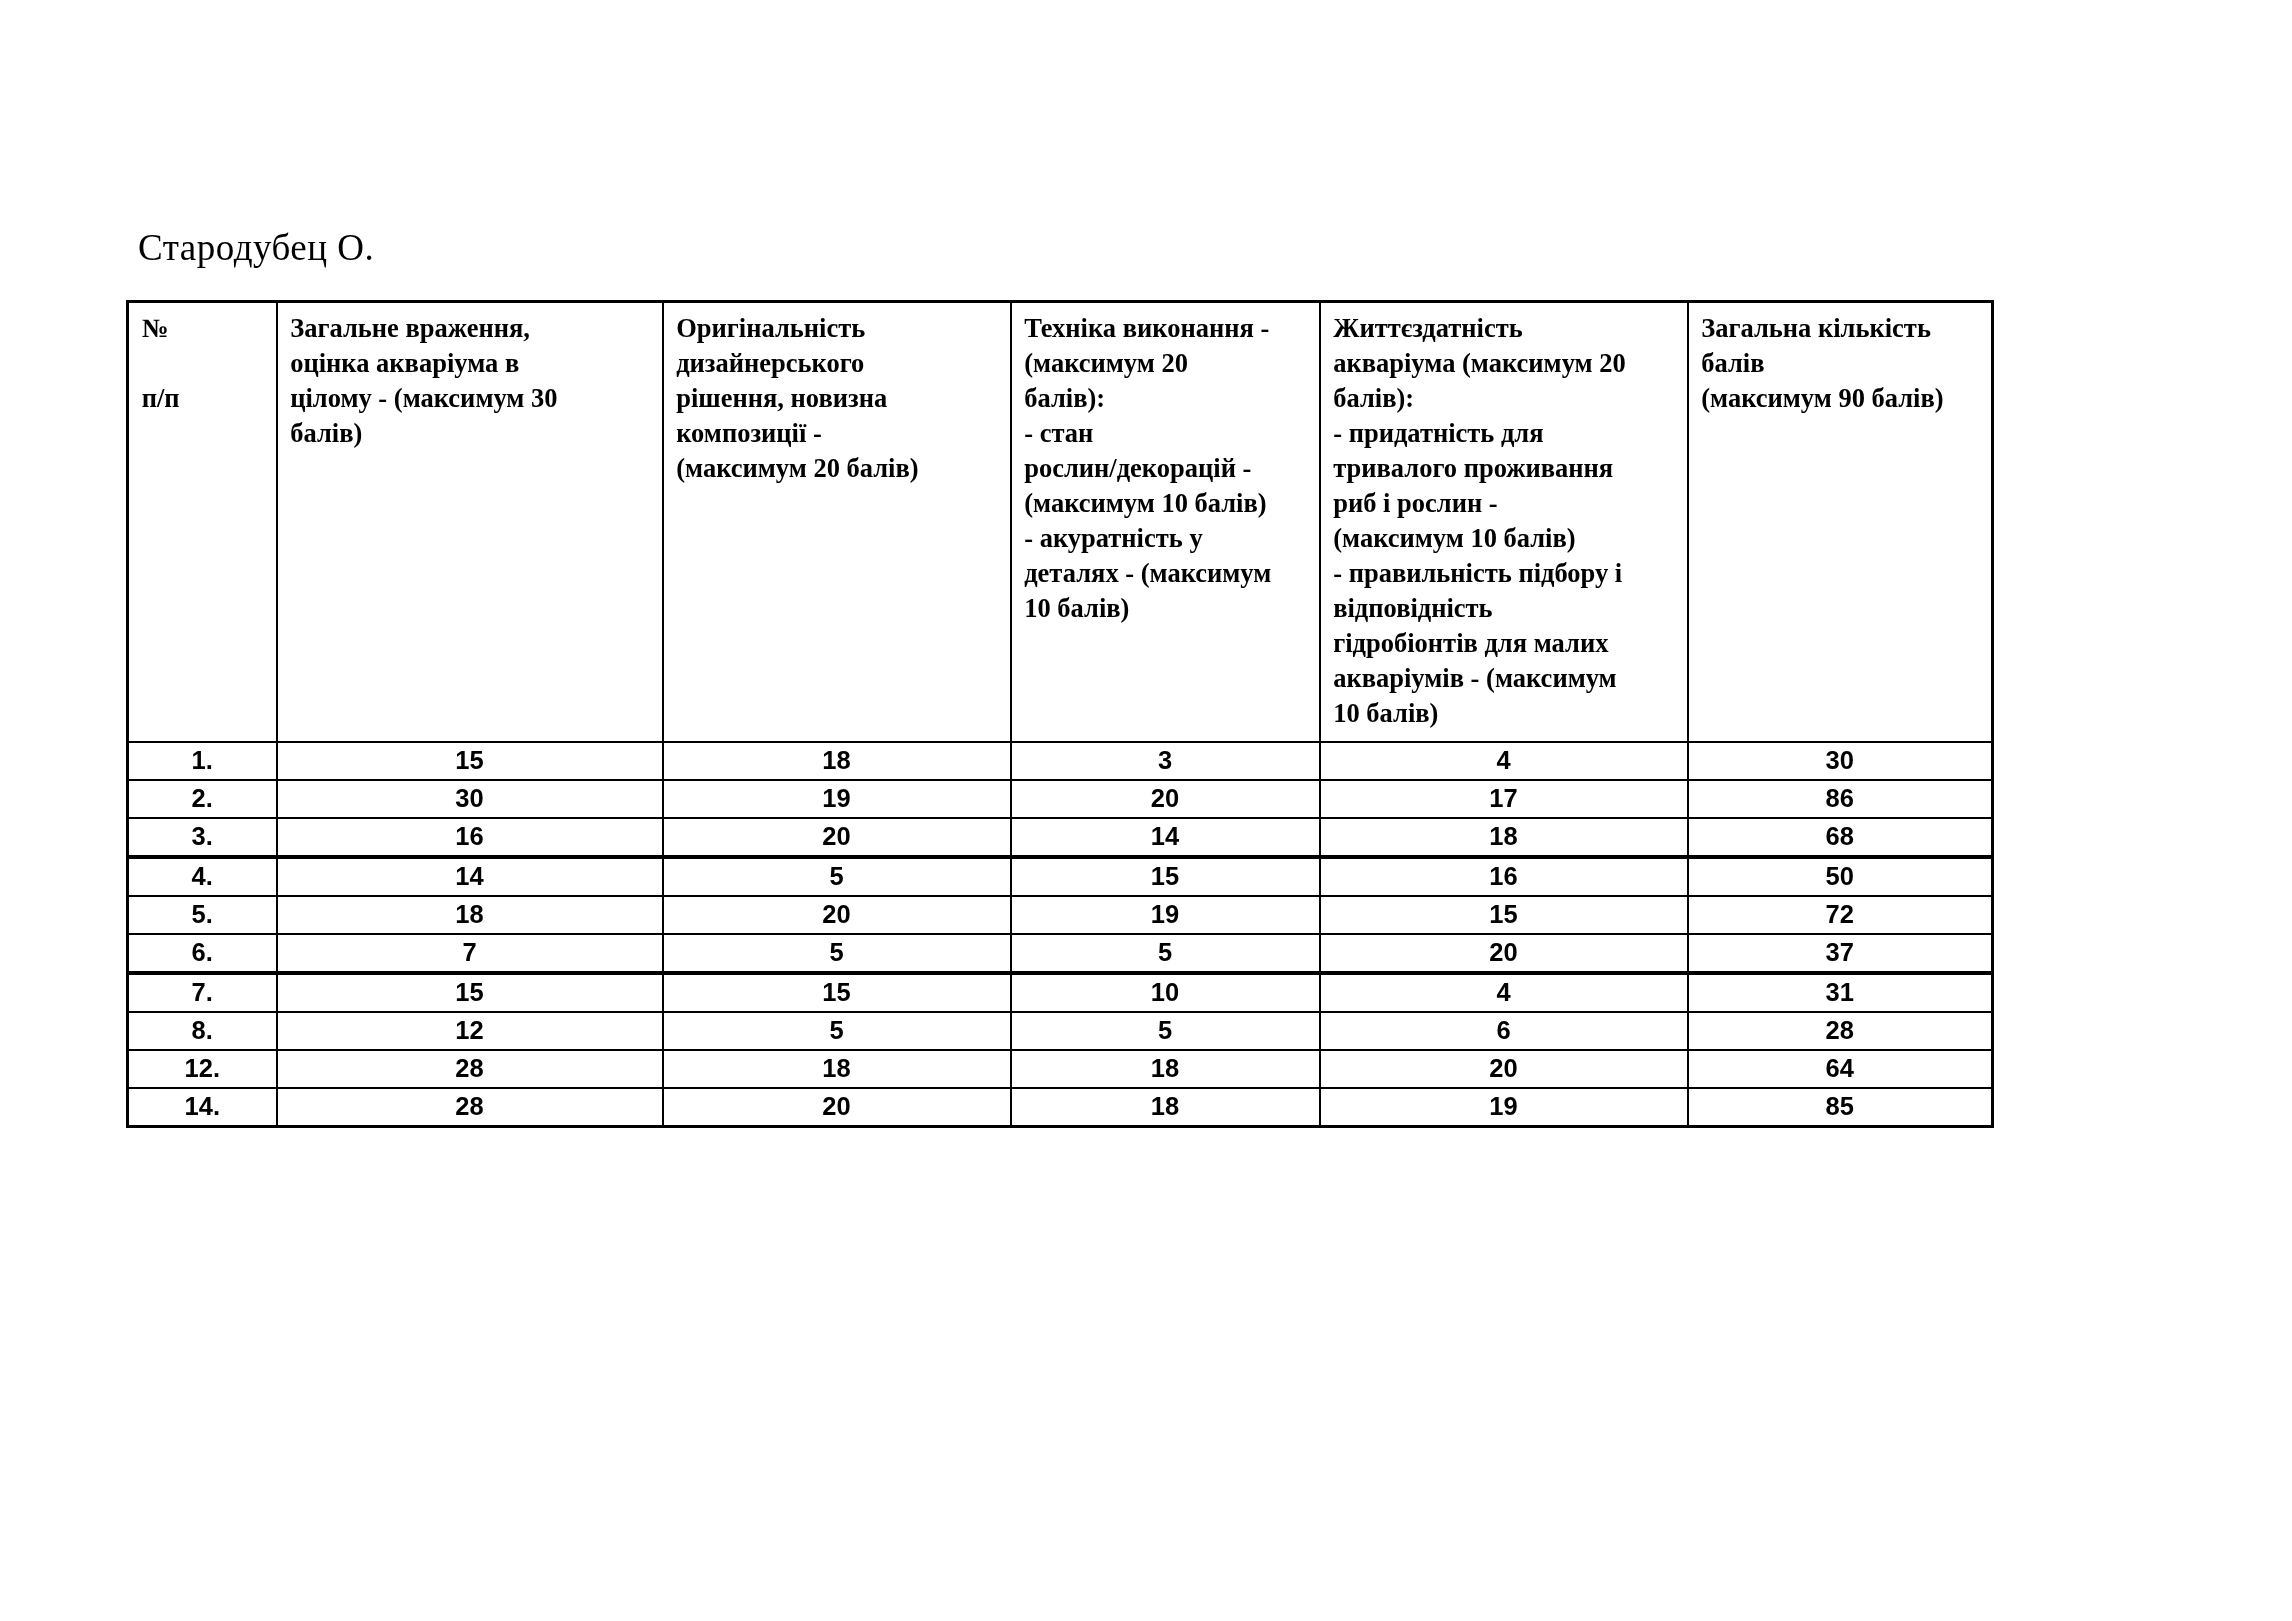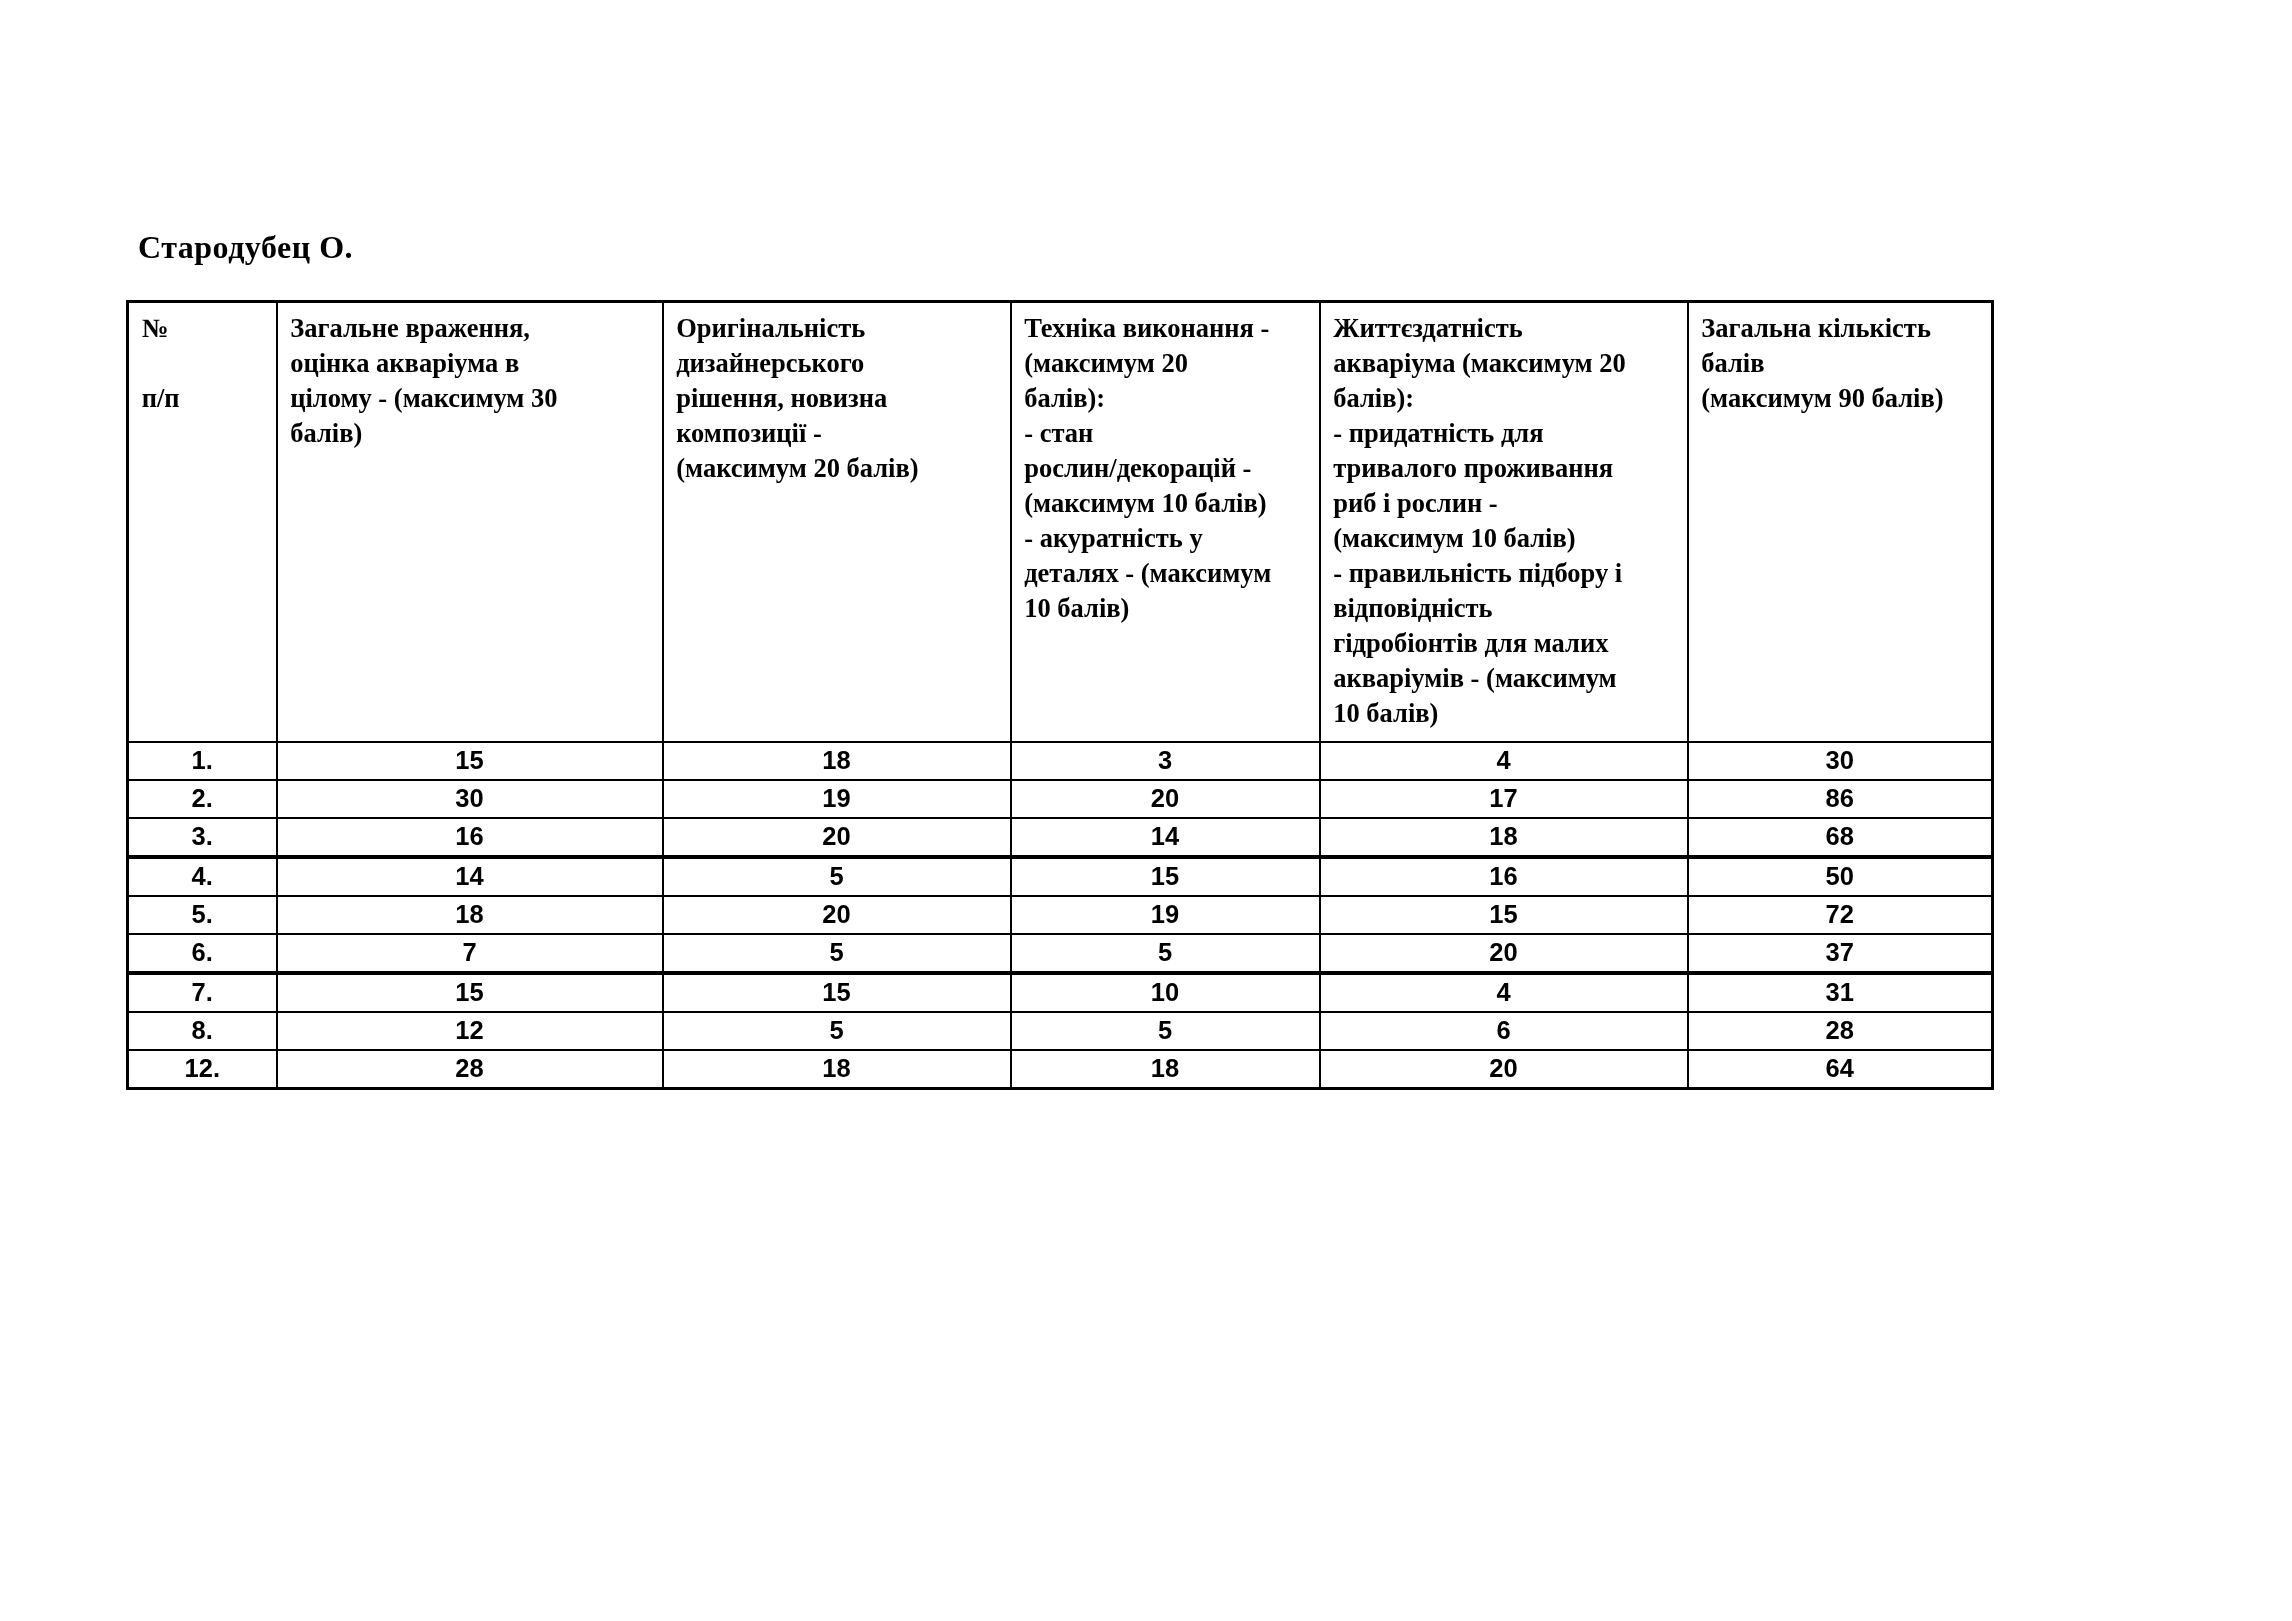--- a/index.html
+++ b/index.html
@@ -11,23 +11,23 @@
     width: 2293px;
     height: 1621px;
     position: relative;
     font-family: "Liberation Serif", serif;
     color: #000000;
   }
   .page-title {
     position: absolute;
     left: 138px;
     top: 229px;
-    font-size: 32px;
+    font-size: 37px;
     line-height: 37px;
-    font-weight: bold;
+    font-weight: normal;
     letter-spacing: 0.5px;
   }
   table.scores {
     position: absolute;
     left: 126px;
     top: 300px;
     width: 1864px;
     border-collapse: collapse;
     table-layout: fixed;
     border: 3.9px solid #000;
@@ -180,15 +180,23 @@
       <td>28</td>
     </tr>
     <tr>
       <td>12.</td>
       <td>28</td>
       <td>18</td>
       <td>18</td>
       <td>20</td>
       <td>64</td>
     </tr>
+    <tr>
+      <td>14.</td>
+      <td>28</td>
+      <td>20</td>
+      <td>18</td>
+      <td>19</td>
+      <td>85</td>
+    </tr>
   </tbody>
 </table>
 
 
 </body></html>

